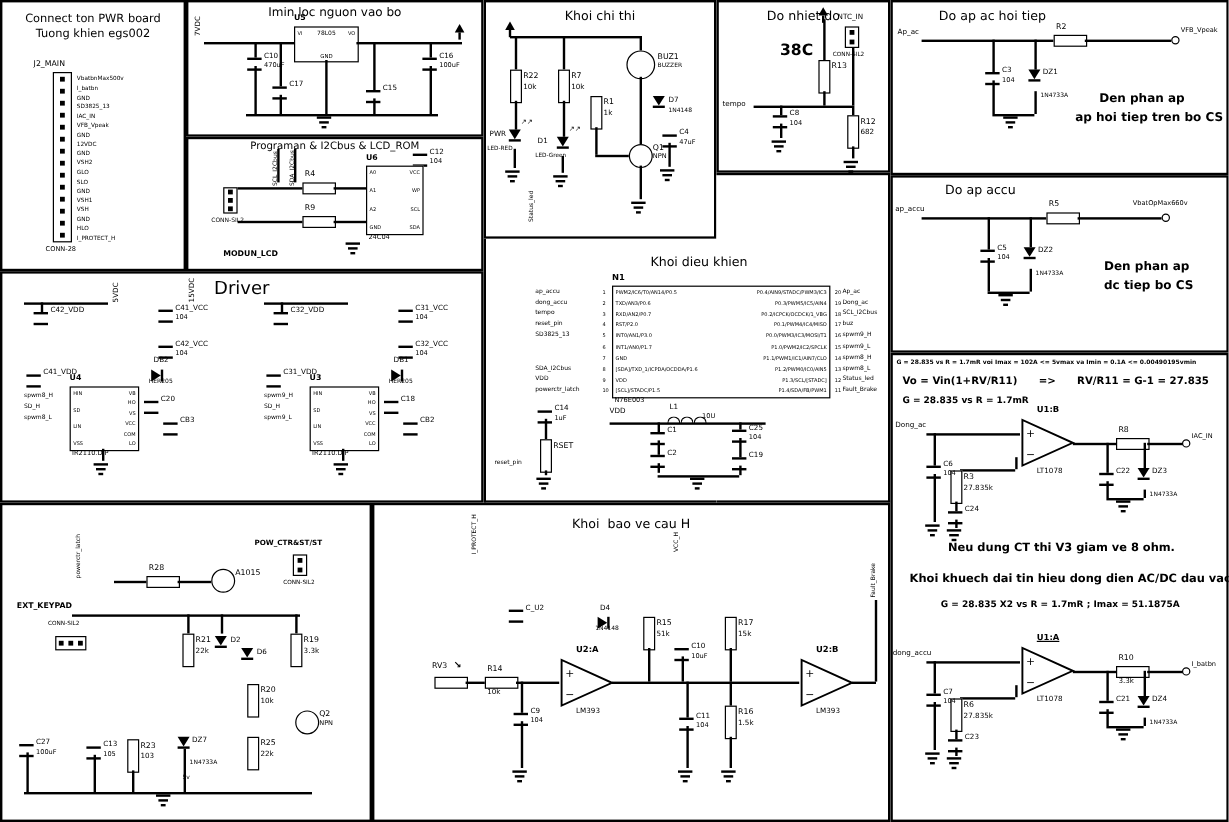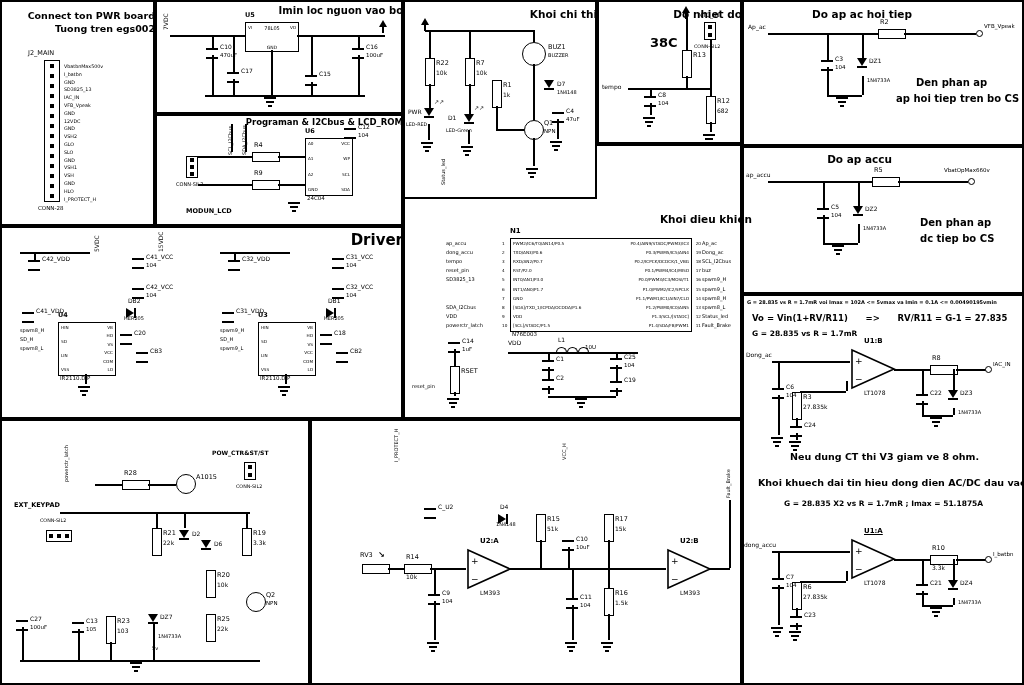--- a/index.html
+++ b/index.html
@@ -12,21 +12,21 @@
   #b-chithi{left:403px;top:0;width:194px;height:199px}
   #b-nhiet{left:597px;top:0;width:145px;height:144px}
   #b-dka{left:403px;top:199px;width:194px;height:220px;border-width:0 0 2px 2px}
   #b-dkb{left:597px;top:144px;width:145px;height:275px;border-width:2px 2px 2px 0}
   #b-driver{left:0;top:226px;width:403px;height:193px}
   #b-onoff{left:0;top:419px;width:310px;height:266px}
   #b-baove{left:310px;top:419px;width:432px;height:266px}
   #b-apac{left:742px;top:0;width:282px;height:146px}
   #b-accu{left:742px;top:146px;width:282px;height:148px}
   #b-amp{left:742px;top:294px;width:282px;height:391px}
-  .btitle{position:absolute;font-weight:bold;text-align:right;white-space:pre;z-index:5}
+  .btitle{position:absolute;font-weight:normal;text-align:center;white-space:pre;z-index:5}
   #layer{position:absolute;left:0;top:0;width:1024px;height:685px;z-index:4}
   .lbl{position:absolute;white-space:pre;line-height:1.05}
   .lbl.rot{transform:rotate(-90deg);transform-origin:left top}
   .wire{position:absolute;background:#000}
   .res{position:absolute;border:1.5px solid #000;background:#fff}
   .res.h{width:26px;height:8px}
   .res.v{width:8px;height:26px}
   .cap{position:absolute;width:12px;height:7px;border-top:2.2px solid #000;border-bottom:2.2px solid #000}
   .dio{position:absolute;display:flex;align-items:center}
   .dio.v{flex-direction:column;width:10px}
@@ -72,29 +72,30 @@
   <div class="blk" id="b-dka"></div>
   <div class="blk" id="b-dkb"></div>
   <div class="blk" id="b-driver"></div>
   <div class="blk" id="b-onoff"></div>
   <div class="blk" id="b-baove"></div>
   <div class="blk" id="b-apac"></div>
   <div class="blk" id="b-accu"></div>
   <div class="blk" id="b-amp"></div>
 
   <div class="btitle" style="left:0;top:10px;width:155px;font-size:9.5px">Connect ton PWR board</div>
-  <div class="btitle" style="left:0;top:23px;width:155px;font-size:9.5px">Tuong tren egs002</div>
+  <div class="btitle" style="left:0;top:23px;width:155px;font-size:9.5px">Tuong khien egs002</div>
   <div class="btitle" style="left:155px;top:5px;width:248px;font-size:10px">Imin loc nguon vao bo</div>
   <div class="btitle" style="left:155px;top:117px;width:248px;font-size:8.5px">Programan &amp; I2Cbus &amp; LCD_ROM</div>
   <div class="btitle" style="left:403px;top:8px;width:194px;font-size:10.5px">Khoi chi thi</div>
   <div class="btitle" style="left:597px;top:8px;width:145px;font-size:10.5px">Do nhiet do</div>
   <div class="btitle" style="left:742px;top:8px;width:170px;font-size:10.5px">Do ap ac hoi tiep</div>
   <div class="btitle" style="left:742px;top:153px;width:150px;font-size:10.5px">Do ap accu</div>
   <div class="btitle" style="left:413px;top:213px;width:339px;font-size:10.5px">Khoi dieu khien</div>
   <div class="btitle" style="left:0;top:231px;width:403px;font-size:15px">Driver</div>
+  <div class="btitle" style="left:310px;top:431px;width:432px;font-size:10.5px">Khoi  bao ve cau H</div>
 
   <div id="layer">
       <div class="lbl" style="left: 28px; top: 50px; font-size: 6.5px;">J2_MAIN</div>
       <div class="conn" style="left: 44px; top: 60px; width: 16px; height: 142px;">
         <div class="cpin"></div>
         <div class="cpin"></div>
         <div class="cpin"></div>
         <div class="cpin"></div>
         <div class="cpin"></div>
         <div class="cpin"></div>

